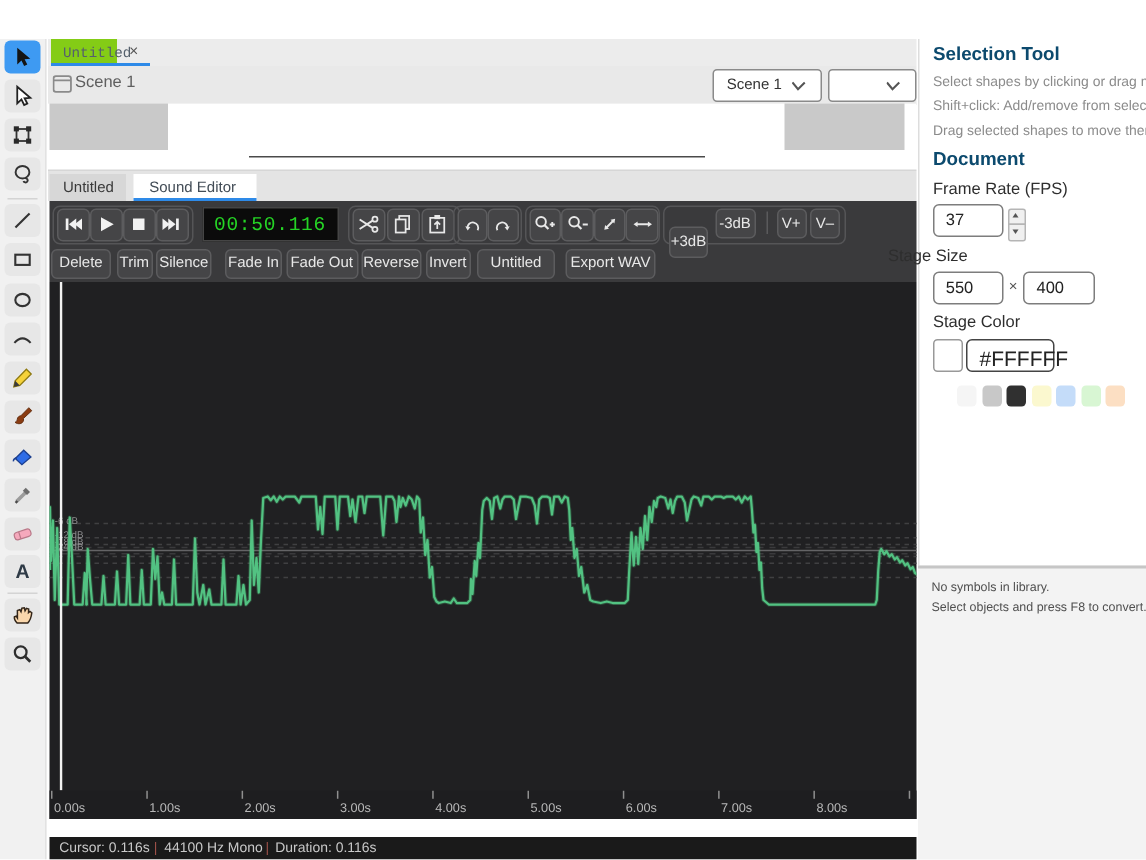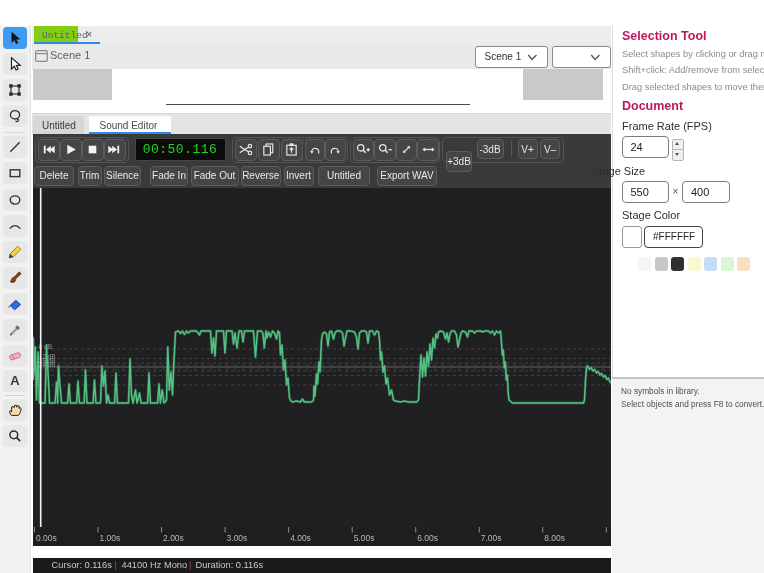--- a/index.html
+++ b/index.html
@@ -46,25 +46,25 @@
   .grp{position:absolute;border:1px solid #555557;border-radius:5px;}
   .sbtn{position:absolute;background:#454547;border:1px solid #5c5c5e;border-radius:4px;}
   .sbtn svg{position:absolute;left:1.5px;top:1.5px;}
   .txbtn{position:absolute;background:#454547;border:1px solid #5c5c5e;border-radius:4px;color:#e8e8e8;font-size:10px;text-align:center;}
   .vsep{position:absolute;width:1px;background:#5a5a5c;}
   .timecode{position:absolute;left:134.5px;top:138px;width:89px;height:21px;background:#0b0b0b;border:1px solid #454545;color:#25d425;font-family:"Liberation Mono",monospace;font-size:13px;text-align:center;line-height:21px;letter-spacing:0.5px;}
   
   .axis{position:absolute;left:32.5px;top:527px;width:578.5px;height:18.5px;}
   .gap{position:absolute;left:31.5px;top:545.5px;width:579.5px;height:12.5px;background:#fff;}
   .status{position:absolute;left:32.5px;top:558px;width:578.5px;height:15px;background:#1a1a1a;font-size:9.3px;color:#c9c9c9;}
-  .status span{position:absolute;top:2px;margin-left:12px;}
+  .status span{position:absolute;top:2px;}
   .ssep{color:#9c5048;}
   
   .panel{position:absolute;left:612px;top:26px;width:152px;height:547px;background:#fff;border-left:1px solid #ddd;}
-  .p-h{position:absolute;font-size:12.5px;font-weight:bold;color:#be185d;white-space:nowrap;}
+  .p-h{position:absolute;font-size:12.5px;font-weight:bold;color:#0c4a6e;white-space:nowrap;}
   .p-g{position:absolute;font-size:9.3px;color:#8b8b8b;white-space:nowrap;}
   .p-l{position:absolute;font-size:11px;color:#2e2e2e;white-space:nowrap;}
   .inp{position:absolute;background:#fff;border:1px solid #7d7d7d;border-radius:4px;font-size:11px;color:#222;}
   .inp span{position:absolute;left:8px;top:4px;}
   .lib{position:absolute;left:612px;top:377px;width:152px;height:196px;background:#f3f3f3;border-top:2px solid #c6c6c6;}
   .lib div{position:absolute;left:9px;font-size:8.3px;color:#4f4f4f;white-space:nowrap;}
   .sw{position:absolute;top:256.5px;width:13px;height:14.5px;border-radius:3px;}
 </style>
 </head>
 <body>
@@ -371,40 +371,40 @@
   </div>
 
   <div class="panel"></div>
   <div class="p-h" style="left:622px;top:29px">Selection Tool</div>
   <div class="p-g" style="left:622px;top:48.5px">Select shapes by clicking or drag m</div>
   <div class="p-g" style="left:622px;top:65px">Shift+click: Add/remove from select</div>
   <div class="p-g" style="left:622px;top:81.5px">Drag selected shapes to move then</div>
   <div class="p-h" style="left:622px;top:99px">Document</div>
   <div class="p-l" style="left:622px;top:120px">Frame Rate (FPS)</div>
   <div class="inp" style="left:621.5px;top:136px;width:45.5px;height:20px">
-      <span>24</span>
+      <span>37</span>
     </div>
   <div class="abs" style="left:671.5px;top:138.5px;width:10px;height:9.5px;background:#f0f0f0;border:1px solid #b5b5b5;border-radius:2px 2px 0 0">
       <div style="position:absolute;left:2.5px;top:2.5px;width:0;height:0;border-left:2.5px solid transparent;border-right:2.5px solid transparent;border-bottom:3.5px solid #555"></div>
     </div>
   <div class="abs" style="left:671.5px;top:149px;width:10px;height:9.5px;background:#f0f0f0;border:1px solid #b5b5b5;border-radius:0 0 2px 2px">
       <div style="position:absolute;left:2.5px;top:3px;width:0;height:0;border-left:2.5px solid transparent;border-right:2.5px solid transparent;border-top:3.5px solid #555"></div>
     </div>
   <div class="p-l" style="left:592px;top:164.5px">Stage Size</div>
   <div class="inp" style="left:621.5px;top:181px;width:45.5px;height:20px">
       <span>550</span>
     </div>
   <div class="p-l" style="left:672.5px;top:186px;font-size:10px;color:#555">×</div>
   <div class="inp" style="left:682px;top:181px;width:45.5px;height:20px">
       <span>400</span>
     </div>
   <div class="p-l" style="left:622px;top:209px">Stage Color</div>
   <div class="abs" style="left:621.5px;top:226px;width:18px;height:19.5px;background:#fff;border:1px solid #999;border-radius:3px"></div>
   <div class="inp" style="left:644px;top:225.5px;width:57px;height:20px;border-color:#444">
-      <span style="font-size:10px">#FFFFFF</span>
+      <span style="font-size:14px">#FFFFFF</span>
     </div>
   <div class="sw" style="left:638px;background:#f5f5f5"></div>
   <div class="sw" style="left:654.5px;background:#c8c8c8"></div>
   <div class="sw" style="left:671px;background:#303030"></div>
   <div class="sw" style="left:687.5px;background:#fbf8cf"></div>
   <div class="sw" style="left:704px;background:#c4dcf9"></div>
   <div class="sw" style="left:720.5px;background:#d8f6d3"></div>
   <div class="sw" style="left:737px;background:#fcdfc3"></div>
   <div class="lib">
     <div style="top:7px">No symbols in library.</div>

